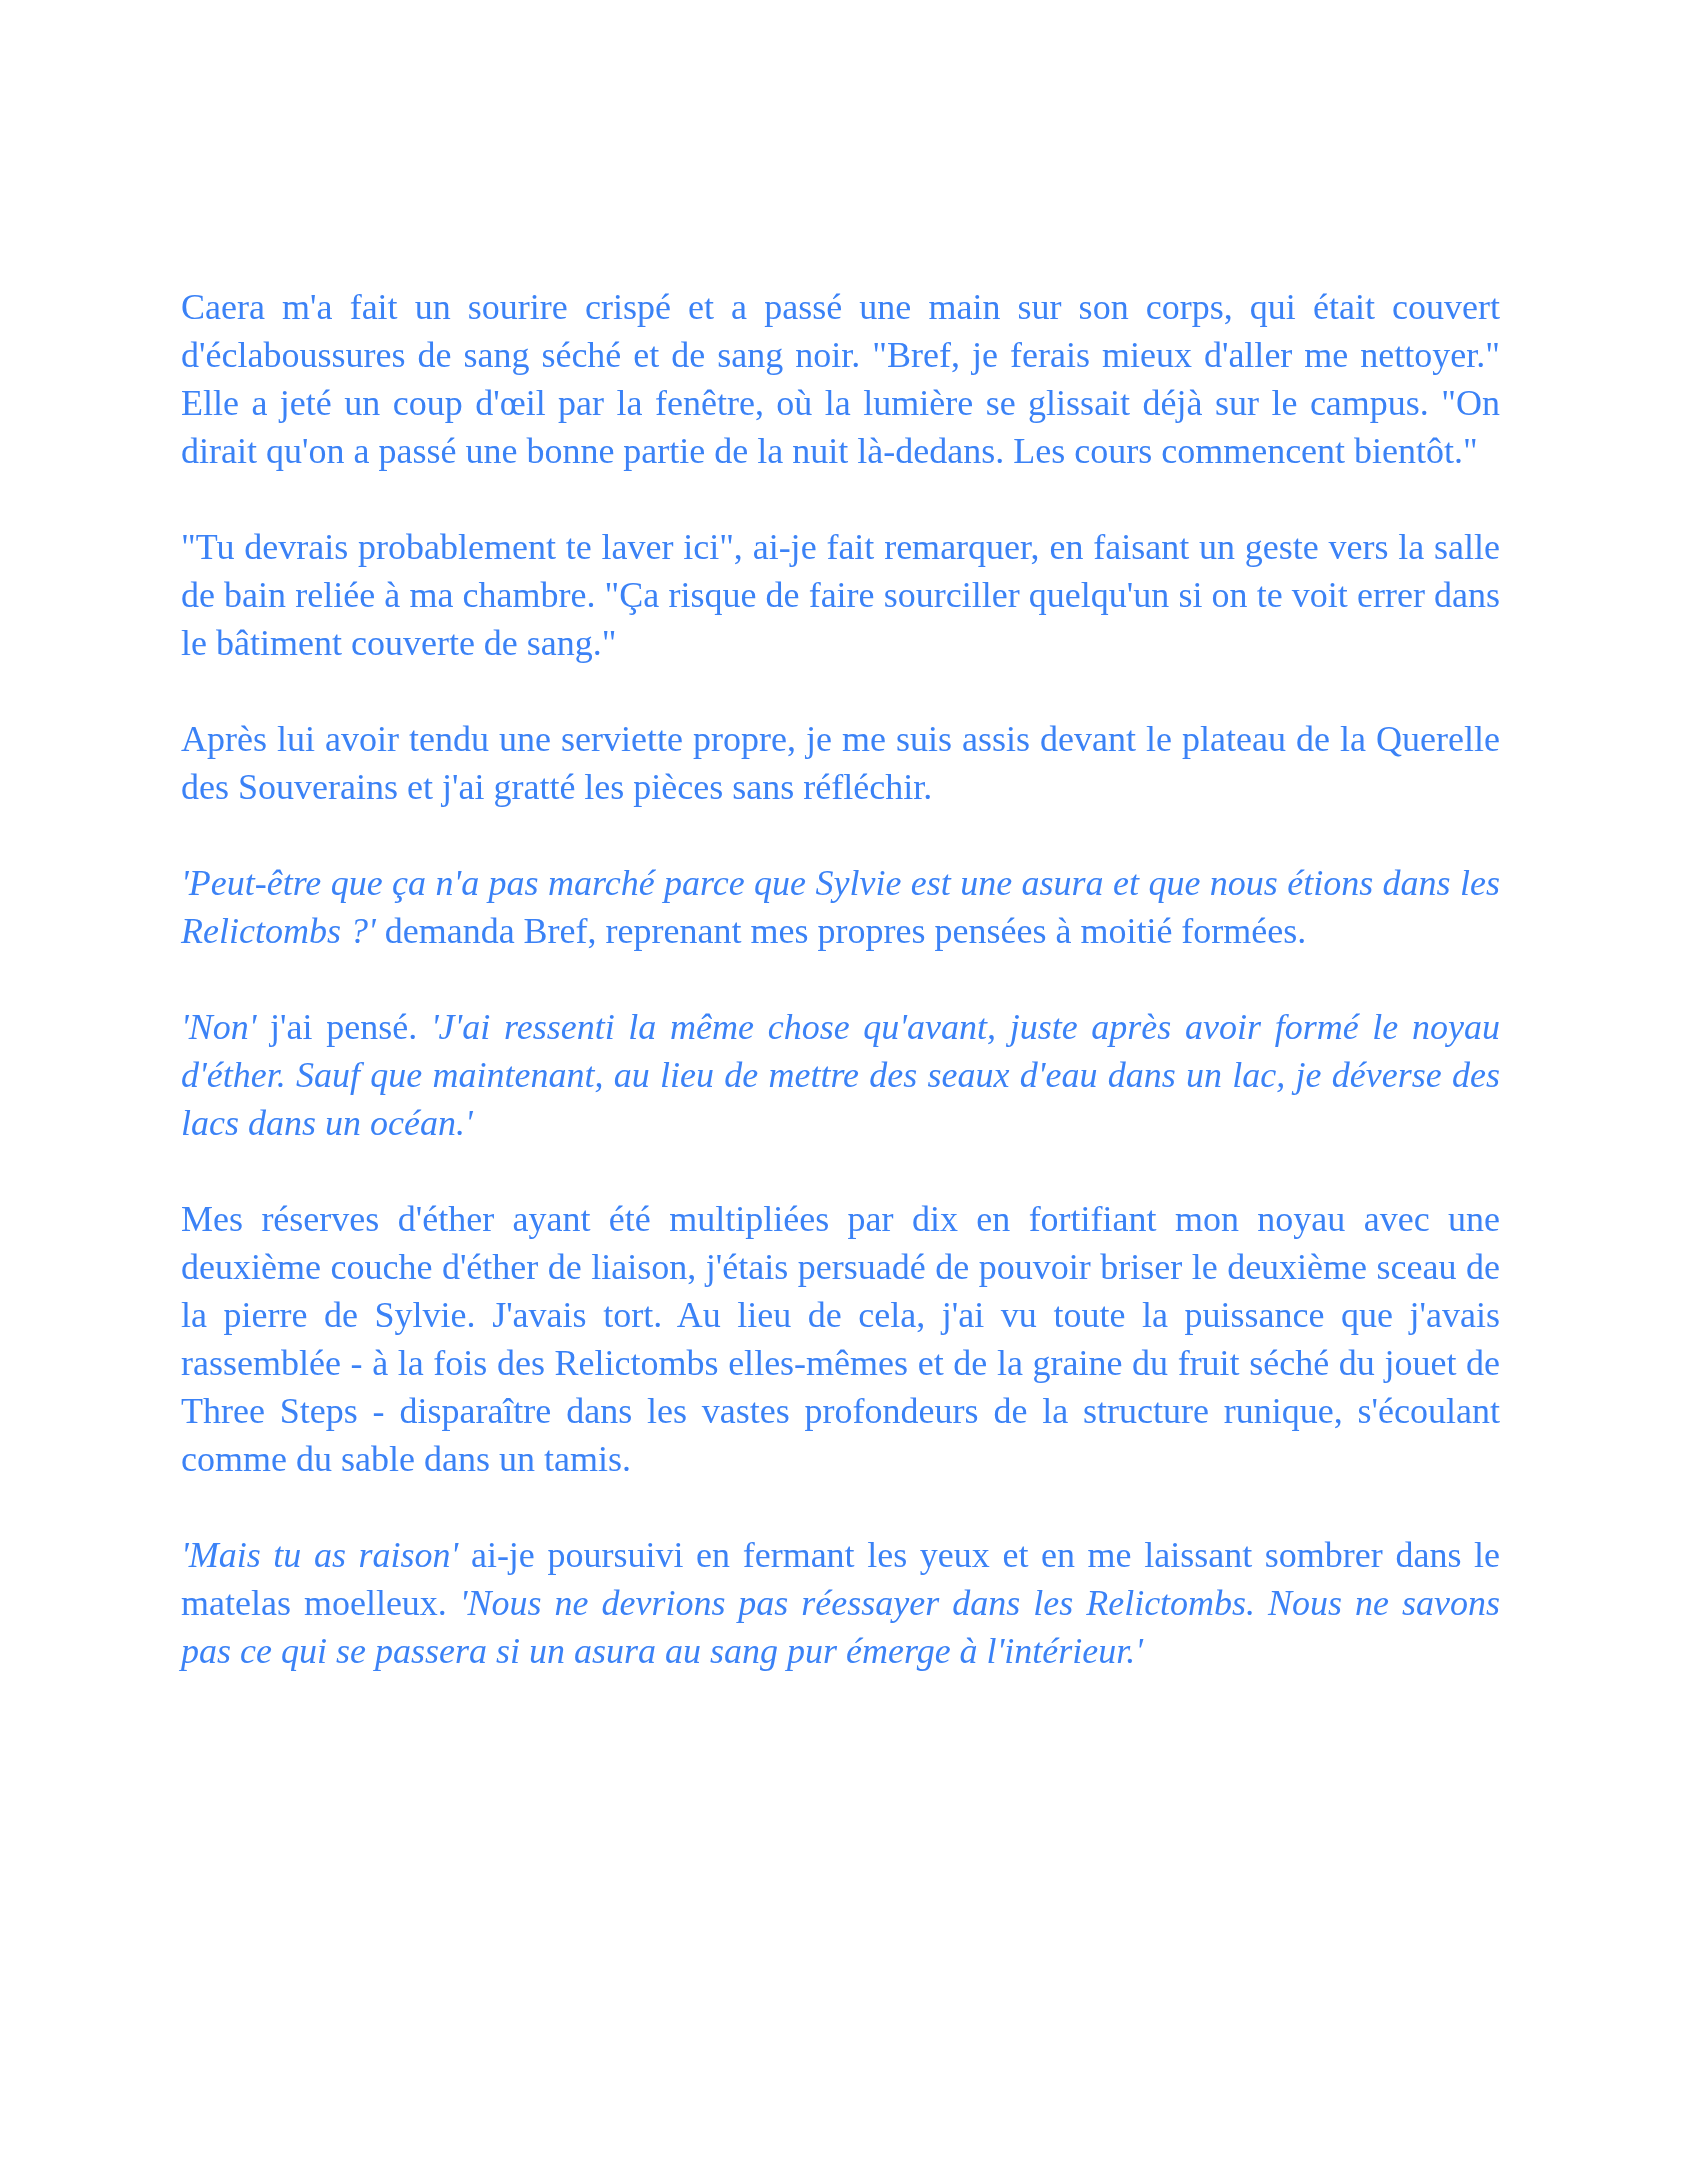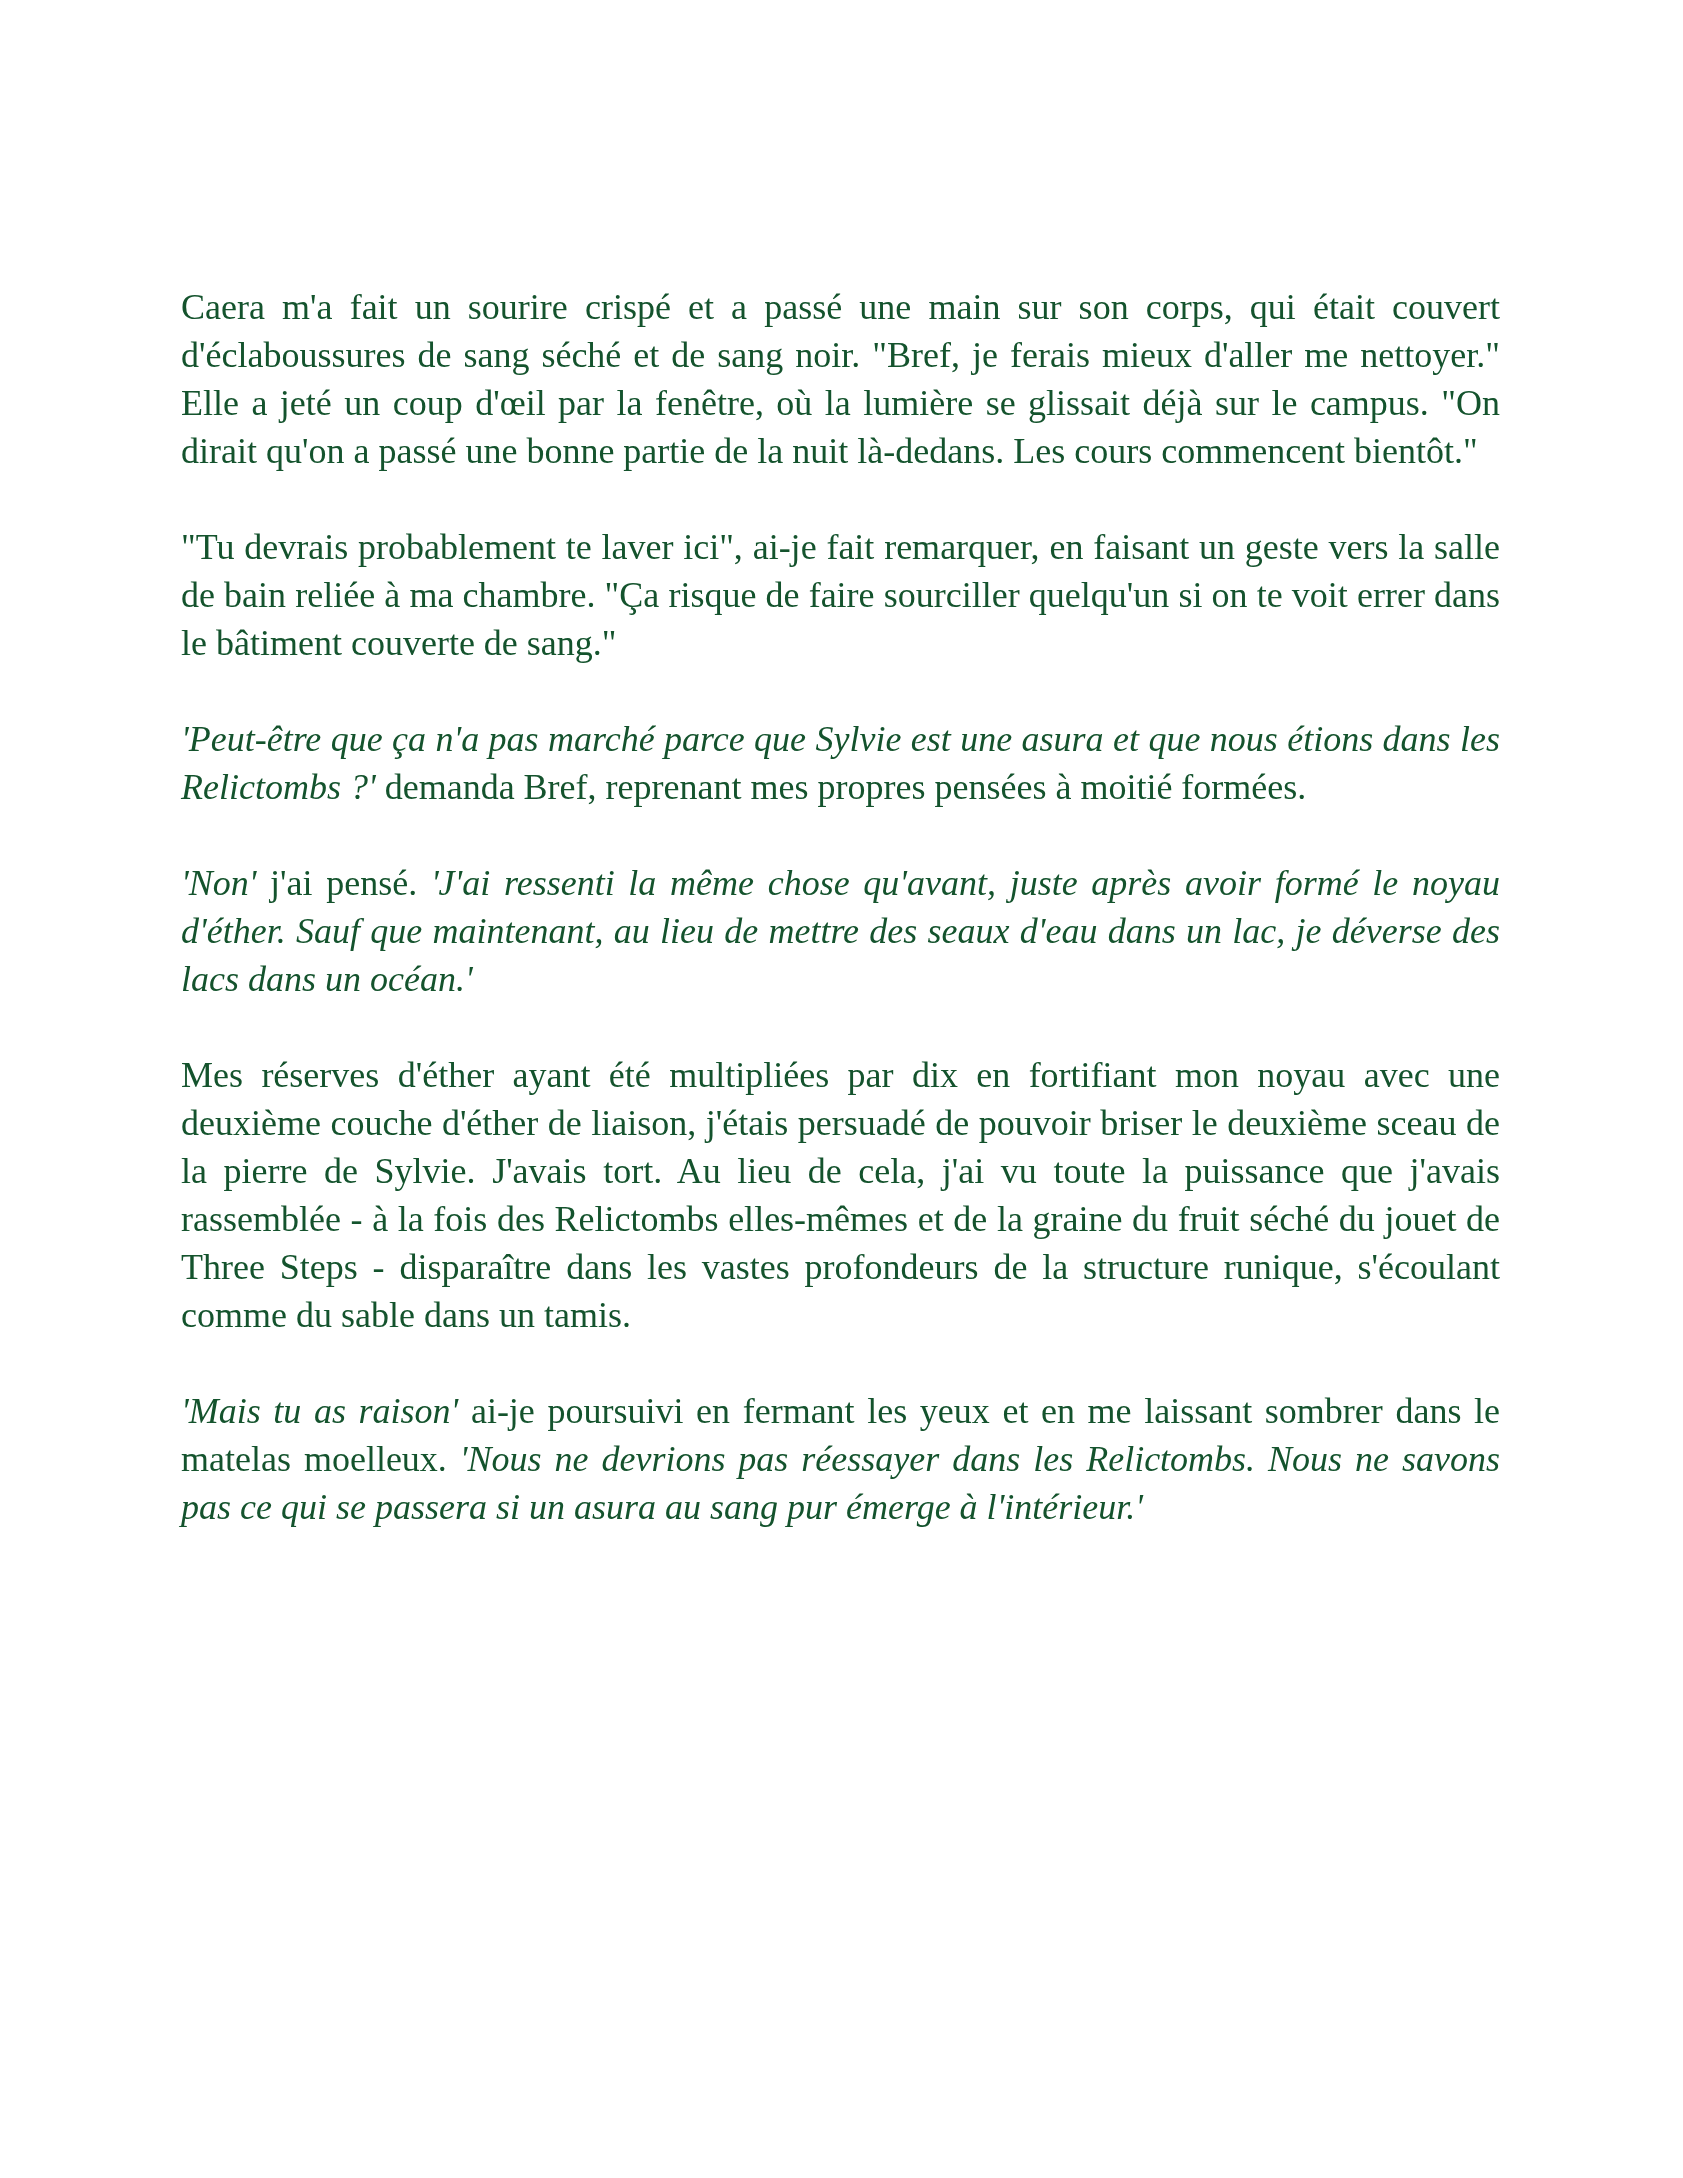--- a/index.html
+++ b/index.html
@@ -14,40 +14,43 @@
       overflow: hidden;
     }
     .page {
       position: absolute;
       left: 181px;
       top: 283px;
       width: 1319px;
       font-family: "Liberation Serif", "DejaVu Serif", serif;
       font-size: 36px;
       line-height: 48px;
-      color: #14532d;
+      color: #3b82f6;
     }
     .para {
       margin: 0 0 48px 0;
       text-align: justify;
     }
     .para:last-child { margin-bottom: 0; }
     .it { font-style: italic; }
   </style>
 </head>
 <body>
 
 <div class="page">
   <p class="para">
     <span>Caera m'a fait un sourire crispé et a passé une main sur son corps, qui était couvert d'éclaboussures de sang séché et de sang noir. "Bref, je ferais mieux d'aller me nettoyer." Elle a jeté un coup d'œil par la fenêtre, où la lumière se glissait déjà sur le campus. "On dirait qu'on a passé une bonne partie de la nuit là-dedans. Les cours commencent bientôt."</span>
   </p>
   <p class="para">
     <span>"Tu devrais probablement te laver ici", ai-je fait remarquer, en faisant un geste vers la salle de bain reliée à ma chambre. "Ça risque de faire sourciller quelqu'un si on te voit errer dans le bâtiment couverte de sang."</span>
   </p>
   <p class="para">
+    <span>Après lui avoir tendu une serviette propre, je me suis assis devant le plateau de la Querelle des Souverains et j'ai gratté les pièces sans réfléchir.</span>
+  </p>
+  <p class="para">
     <span class="it">'Peut-être que ça n'a pas marché parce que Sylvie est une asura et que nous étions dans les Relictombs ?'</span><span> demanda Bref, reprenant mes propres pensées à moitié formées.</span>
   </p>
   <p class="para">
     <span class="it">'Non'</span><span> j'ai pensé. </span><span class="it">'J'ai ressenti la même chose qu'avant, juste après avoir formé le noyau d'éther. Sauf que maintenant, au lieu de mettre des seaux d'eau dans un lac, je déverse des lacs dans un océan.'</span>
   </p>
   <p class="para">
     <span>Mes réserves d'éther ayant été multipliées par dix en fortifiant mon noyau avec une deuxième couche d'éther de liaison, j'étais persuadé de pouvoir briser le deuxième sceau de la pierre de Sylvie. J'avais tort. Au lieu de cela, j'ai vu toute la puissance que j'avais rassemblée - à la fois des Relictombs elles-mêmes et de la graine du fruit séché du jouet de Three Steps - disparaître dans les vastes profondeurs de la structure runique, s'écoulant comme du sable dans un tamis.</span>
   </p>
   <p class="para">
     <span class="it">'Mais tu as raison'</span><span> ai-je poursuivi en fermant les yeux et en me laissant sombrer dans le matelas moelleux. </span><span class="it">'Nous ne devrions pas réessayer dans les Relictombs. Nous ne savons pas ce qui se passera si un asura au sang pur émerge à l'intérieur.'</span>

